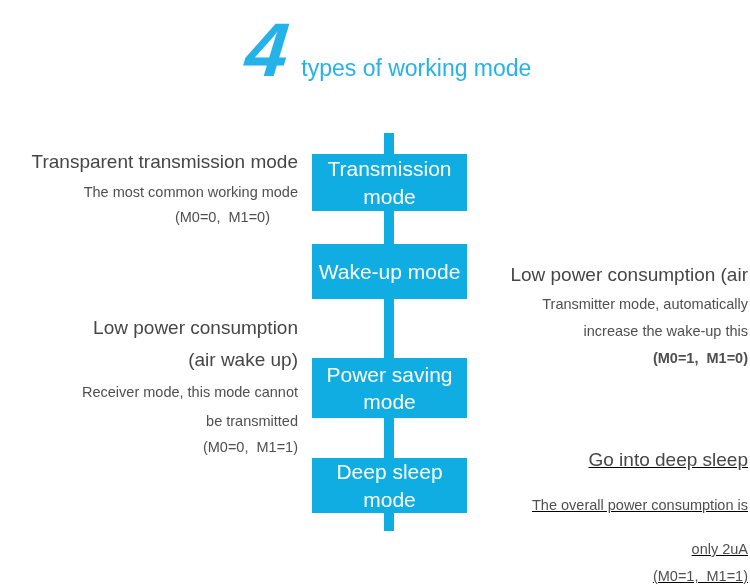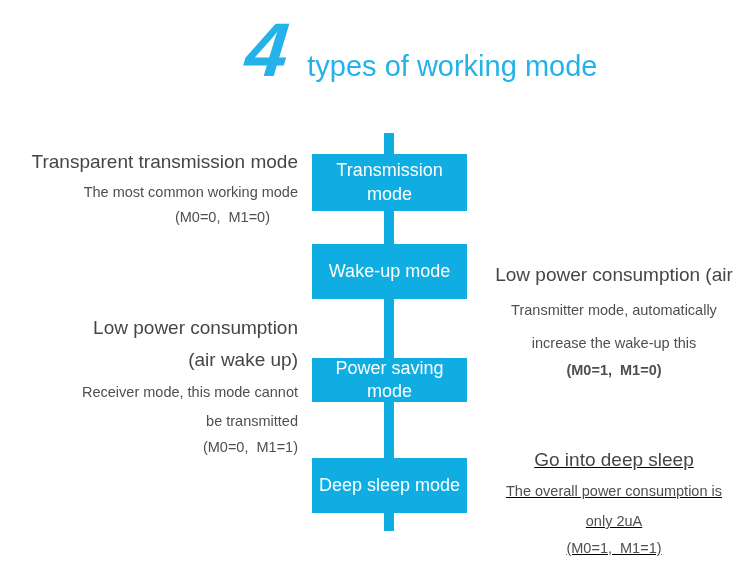--- a/index.html
+++ b/index.html
@@ -32,23 +32,23 @@
   .title .num {
     font-size: 76px;
     font-style: italic;
     font-weight: 700;
     line-height: 1;
     color: var(--accent-title);
     letter-spacing: -2px;
     transform: skewX(-6deg);
   }
   .title .title-text {
-    font-size: 29px;
+    font-size: 23px;
     color: var(--accent-title);
-    margin-left: 21px;
+    margin-left: 15px;
   }
 
   
   .vline {
     position: absolute;
     left: 384px;
     top: 133px;
     width: 10px;
     height: 398px;
     background: var(--accent);
@@ -58,33 +58,33 @@
   .mode-box {
     position: absolute;
     left: 312px;
     width: 155px;
     background: var(--accent);
     color: var(--box-text);
     display: flex;
     align-items: center;
     justify-content: center;
     text-align: center;
-    font-size: 18px;
+    font-size: 21px;
     line-height: 1.3;
     padding: 2px 6px;
   }
   .box1 { top: 154px; height: 57px; }
   .box2 { top: 244px; height: 55px; }
-  .box3 { top: 358px; height: 44px; }
+  .box3 { top: 358px; height: 60px; }
   .box4 { top: 458px; height: 55px; justify-content: center; }
 
   
   .note { position: absolute; }
   .note.left  { right: 452px; width: 330px; text-align: right; }
-  .note.right { left: 480px;  width: 268px; text-align: center; }
+  .note.right { left: 480px;  width: 268px; text-align: right; }
 
   .nh { color: var(--heading); font-size: 19px; }
   .nb { color: var(--body);   font-size: 14.5px; }
   .pins {
     color: var(--body);
     font-size: 14.5px;
     white-space: pre-wrap;
   }
 
   .l1 { top: 149px; }
@@ -92,26 +92,26 @@
   .l1 .nb { line-height: 25px; margin-top: 5px; }
   .l1 .pins { line-height: 25px; padding-right: 28px; }
 
   .l2 { top: 312px; }
   .l2 .nh { line-height: 32px; }
   .l2 .nb { line-height: 26px; margin-top: 3px; }
   .l2 .pins { line-height: 26px; }
 
   .r1 { top: 258px; }
   .r1 .nh { line-height: 33px; }
-  .r1 .nb { line-height: 27px; margin-top: 6px; }
+  .r1 .nb { line-height: 27px; }
   .r1 .pins { line-height: 27px; font-weight: bold; }
 
   .r2 { top: 445px; text-decoration: underline; }
   .r2 .nh { line-height: 30px; }
-  .r2 .nb { line-height: 27px; margin-top: 3px; }
+  .r2 .nb { line-height: 27px; margin-top: 17px; }
   .r2 .pins { line-height: 27px; }
 </style>
 </head>
 <body>
 
 <div class="canvas">
 
   <div class="title">
     <span class="num">4</span>
     <span class="title-text">types of working mode</span>

